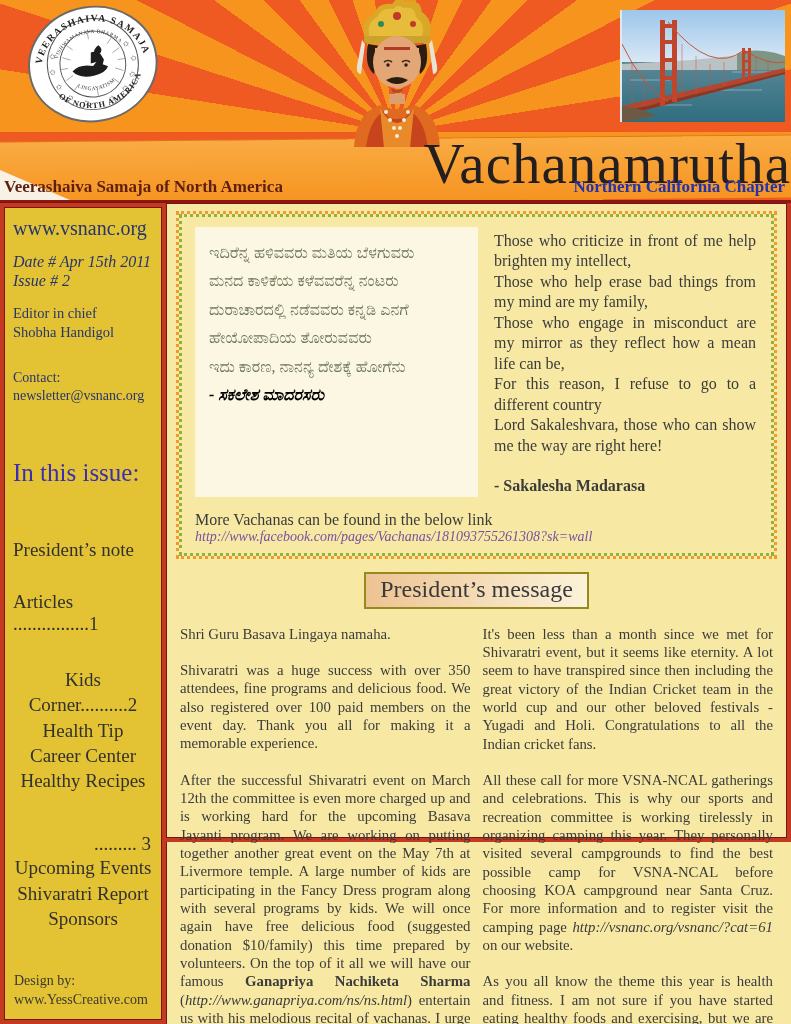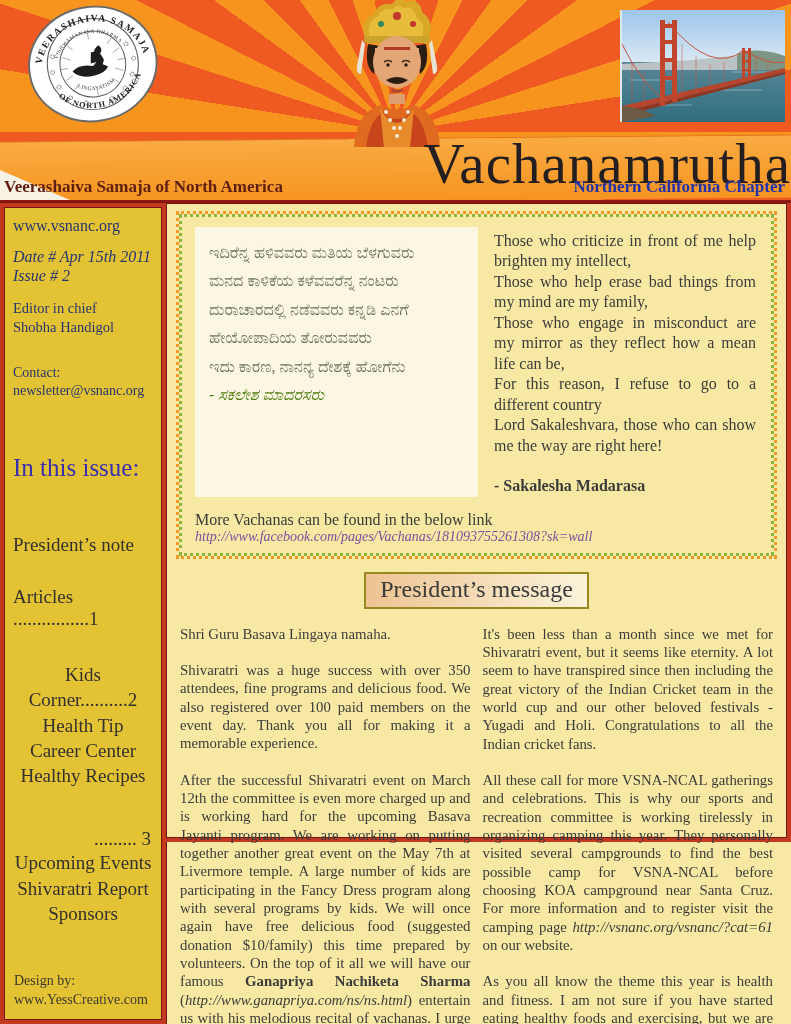--- a/index.html
+++ b/index.html
@@ -26,40 +26,40 @@
   
   .body-wrap{position:absolute;left:0;top:203px;width:791px;height:821px;}
   .sidebar{position:absolute;left:0;top:0;width:166px;height:821px;box-sizing:border-box;
           background:#e3c334;border:4px solid #c33a20;box-shadow:inset 0 0 0 1px #7a1410, 0 0 0 1px #7a1410;
           padding:8px 9px;color:#27356e;}
   .main{position:absolute;left:166px;top:0;width:625px;height:639px;box-sizing:border-box;
           background:#f7e9a4;border-right:4px solid #c33a20;border-bottom:4px solid #c33a20;
           box-shadow:inset 0 0 0 1px #7a1410;padding:6px 8px;}
 
   
-  .sb-site{font-size:16px;margin:2px 0 12px 0;}
+  .sb-site{font-size:20px;margin:2px 0 12px 0;}
   .sb-date{font-style:italic;font-size:16px;line-height:1.2;margin-bottom:14px;}
   .sb-editor{font-size:14.5px;line-height:1.25;margin-bottom:28px;}
   .sb-contact{font-size:14px;line-height:1.3;}
   .sb-issue-head{margin-top:54px;font-size:25px;color:#3a2fae;}
   .sb-toc{color:#33312e;font-size:19px;}
   .toc-president{margin-top:52px;}
   .toc-articles{margin-top:30px;}
   .toc-kids{margin-top:32px;line-height:1.33;}
   .toc-line{line-height:1.33;text-align:center;}
   .toc-dots3{margin-top:40px;text-align:right;padding-right:2px;}
   .sb-design{position:absolute;left:10px;bottom:10px;font-size:14px;color:#3c3830;line-height:1.35;}
 
   
   .vbox-outer{border:3px dotted #ef9a2a;margin:2px 2px 0 2px;}
   .vbox-inner{border:3px dotted #8db33c;padding:10px 13px 8px 13px;}
   .v-flex{display:flex;}
   .kannada-panel{width:283px;box-sizing:border-box;background:#fbf7e3;padding:12px 14px;
           font-size:16px;line-height:1.78;color:#6d7557;}
-  .kannada-sig{font-weight:normal;font-style:italic;color:#4d7c0f;}
+  .kannada-sig{font-weight:bold;font-style:italic;color:#000000;}
   .english-panel{flex:1;padding:4px 2px 0 16px;font-size:16px;line-height:1.28;color:#3b3b3b;text-align:justify;}
   .eng-sig{font-weight:bold;margin-top:20px;text-align:left;}
   .more-line{margin-top:14px;font-size:16px;color:#3b3b3b;}
   .more-link{font-size:14px;font-style:italic;color:#7b4fa0;}
 
   
   .pm-head-row{text-align:center;margin-top:13px;}
   .pm-head{display:inline-block;border:2px solid #97891f;padding:2px 14px 4px 14px;font-size:24px;color:#3a3a3a;
           background:linear-gradient(90deg,#eec392,#fbf3da);}
   .pm-cols{display:flex;gap:12px;margin-top:16px;padding:0 6px;}

